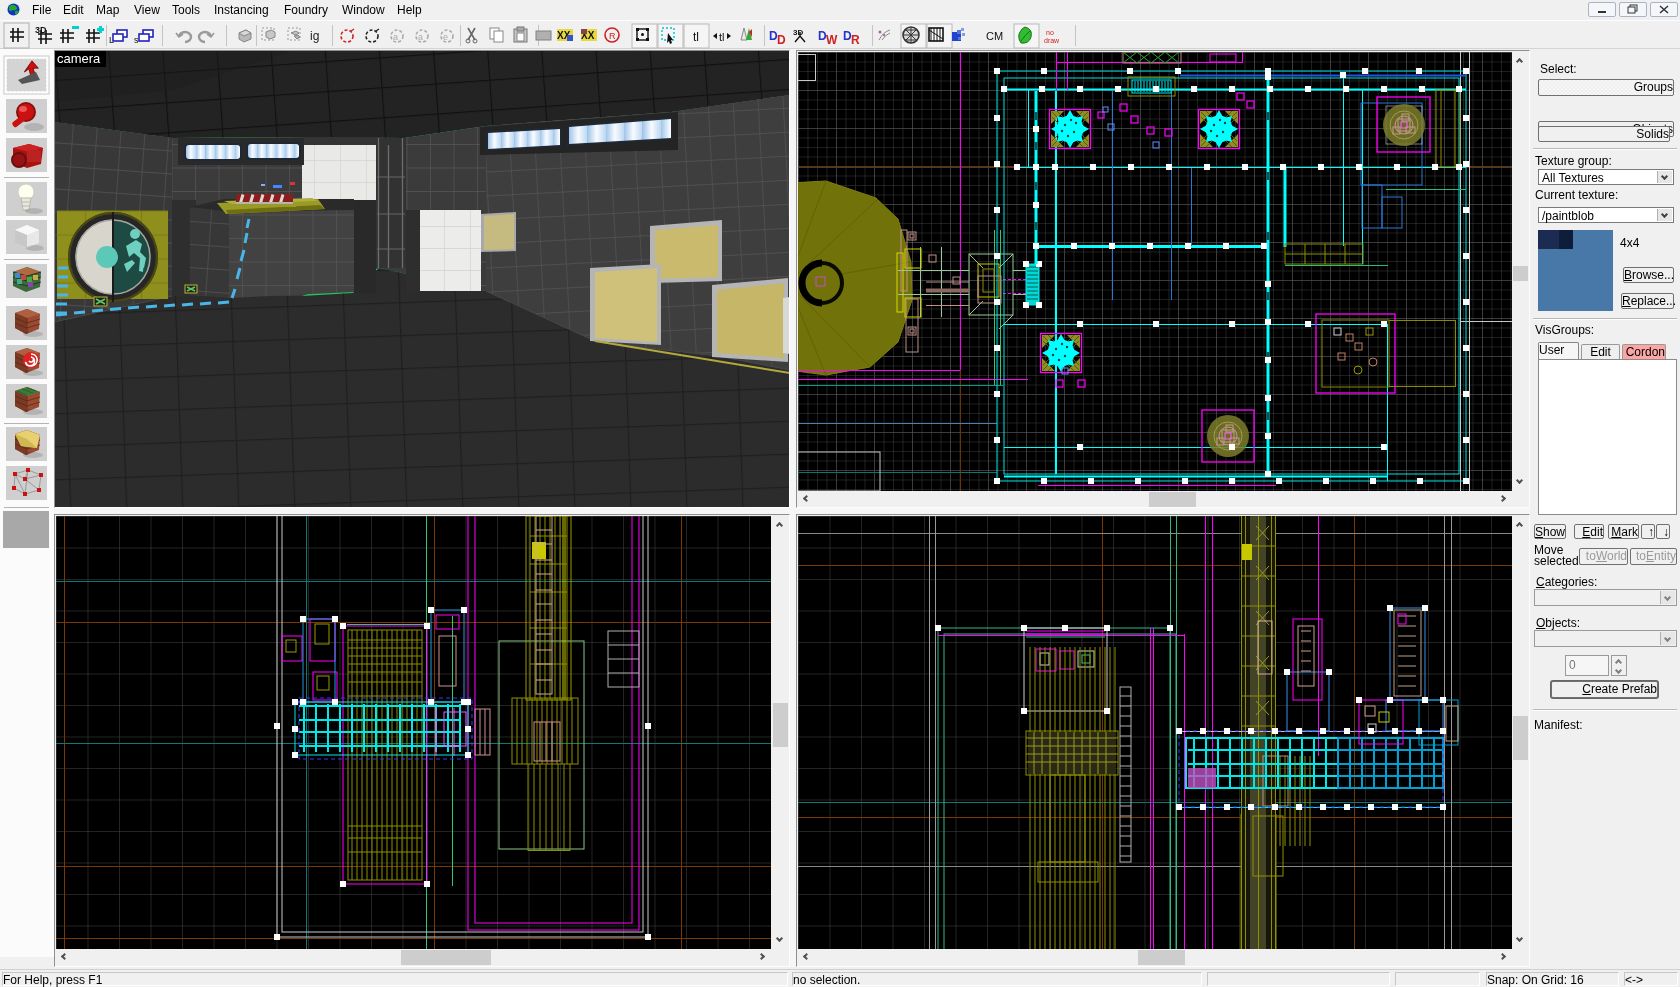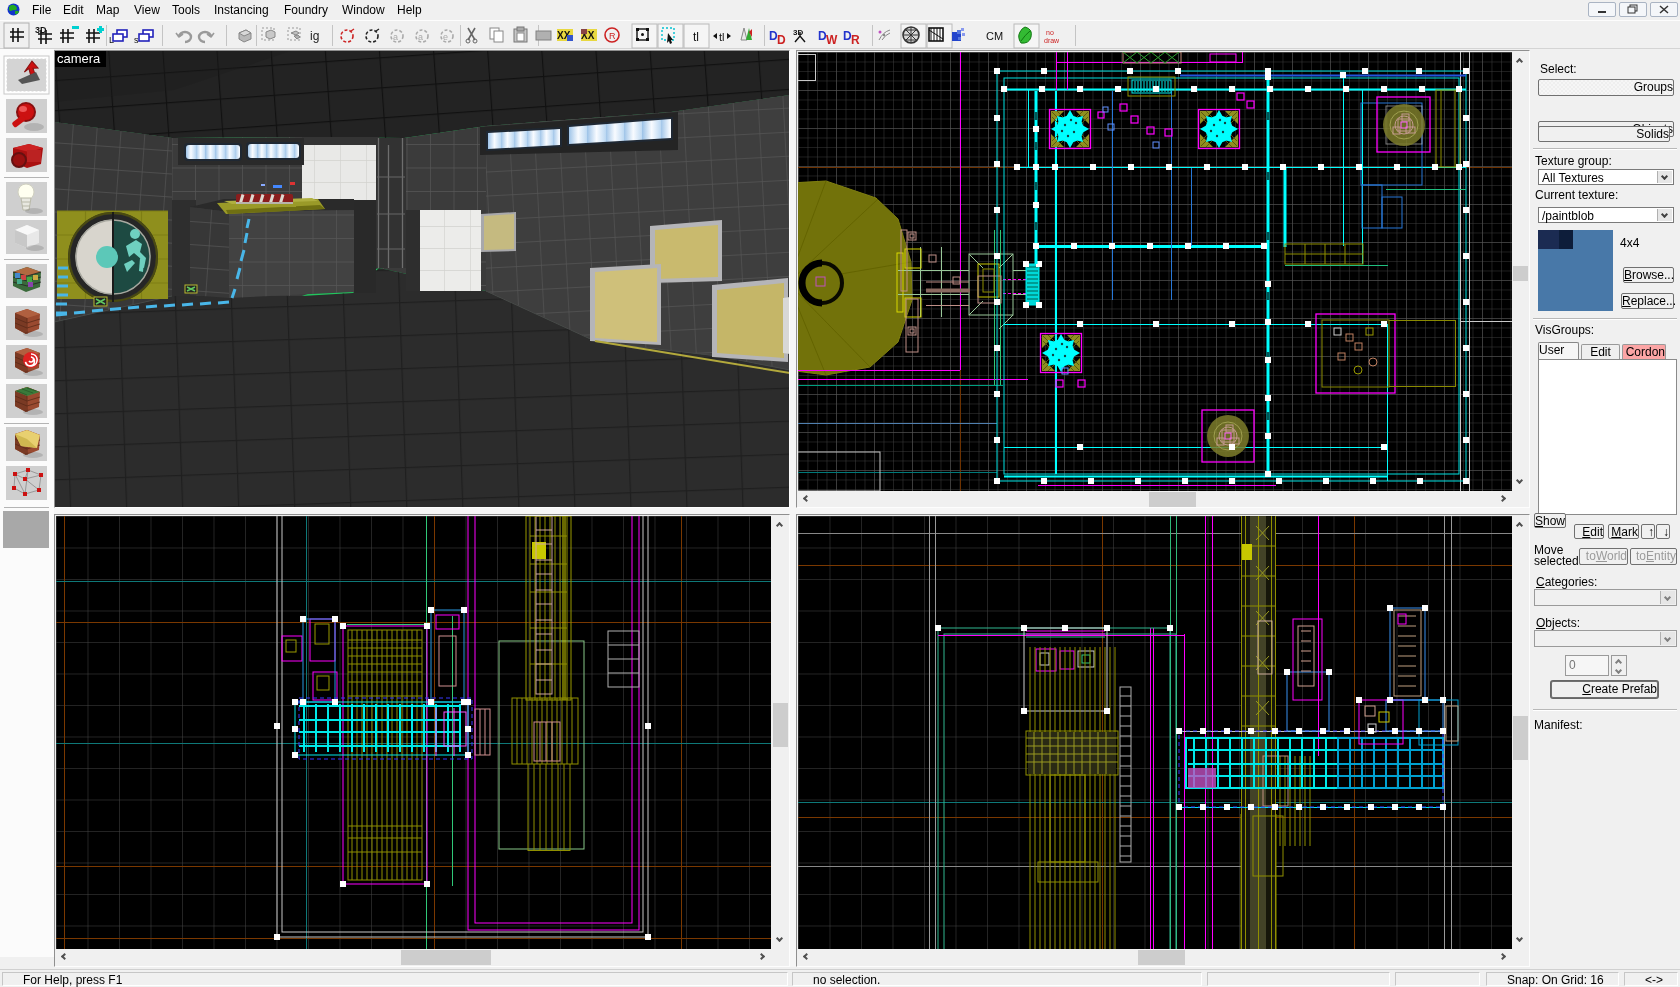--- a/index.html
+++ b/index.html
@@ -18,21 +18,21 @@
 .chev.up{transform:rotate(45deg)}
 .chev.dn{transform:rotate(225deg)}
 .chev.lf{transform:rotate(-45deg)}
 .chev.rt{transform:rotate(135deg)}
 #rightpanel{position:absolute;left:1530px;top:49px;width:150px;height:920px;background:#f0f0f0;font-size:12px}
 .btn3{position:absolute;background:#f0f0f0;border:1px solid #707070;border-radius:2px;text-align:right;font-size:12px;color:#000}
 .lbl{position:absolute;color:#000}
 .combo{position:absolute;background:#fff;border:1px solid #7a7a7a;font-size:12px}
 .comboarrow{position:absolute;right:1px;top:1px;bottom:1px;width:15px;background:#e6e6e6;border-left:1px solid #b0b0b0;color:#404040;font-size:8px;text-align:center}
 #statusbar{position:absolute;left:0;top:969px;width:1680px;height:18px;background:#f0f0f0;border-top:1px solid #d0d0d0;font-size:12px}
-.sfield{position:absolute;top:2px;height:14px;border:1px solid #c6c6c6;border-right-color:#fff;border-bottom-color:#fff;padding-left:20px;color:#000}
+.sfield{position:absolute;top:2px;height:14px;border:1px solid #c6c6c6;border-right-color:#fff;border-bottom-color:#fff;padding-left:0;color:#000}
 </style></head>
 <body>
 
 <div id="menubar">
   <svg class="abs" style="left:7px;top:3px" width="13" height="13" viewBox="0 0 13 13">
       <circle cx="6.5" cy="6.5" r="6" fill="#1133cc"></circle>
       <path d="M2 4 Q4 1 7 2 Q10 3 10 6 Q8 8 6 7 Q3 9 2 7 Z" fill="#22aa22"></path>
       <path d="M8 8 Q11 7 12 9 Q10 12 8 11Z" fill="#22aa22"></path>
     </svg>
   <span class="mi" style="left:32px">File</span>
@@ -1105,21 +1105,21 @@
   </div>
   <div class="lbl" style="left:90px;top:187px">4x4</div>
   <div class="btn3" style="left:93px;top:218px;width:51px;height:16px"><u>B</u>rowse...</div>
   <div class="btn3" style="left:91px;top:244px;width:53px;height:16px"><u>R</u>eplace...</div>
   <div style="position:absolute;left:3px;top:269px;width:144px;height:2px;border-top:1px solid #b8b8b8;border-bottom:1px solid #fff"></div>
   <div class="lbl" style="left:5px;top:274px">VisGroups:</div>
   <div style="position:absolute;left:8px;top:293px;width:41px;height:17px;background:#f6f6f6;border:1px solid #888;border-bottom:0;border-radius:2px 2px 0 0;text-align:left;font-size:12px">User</div>
   <div style="position:absolute;left:51px;top:295px;width:39px;height:15px;background:#efefef;border:1px solid #999;border-bottom:0;border-radius:2px 2px 0 0;text-align:center;font-size:12px">Edit</div>
   <div style="position:absolute;left:92px;top:295px;width:44px;height:15px;background:#fca5a5;border:1px solid #999;border-bottom:0;border-radius:2px 2px 0 0;text-align:right;font-size:12px">Cordon</div>
   <div style="position:absolute;left:8px;top:310px;width:139px;height:156px;background:#fff;border:1px solid #8a8a8a"></div>
-  <div class="btn3" style="left:4px;top:464px;width:32px;height:15px"><u>S</u>how</div>
+  <div class="btn3" style="left:4px;top:475px;width:32px;height:15px"><u>S</u>how</div>
   <div class="btn3" style="left:44px;top:475px;width:30px;height:15px"><u>E</u>dit</div>
   <div class="btn3" style="left:78px;top:475px;width:31px;height:15px"><u>M</u>ark</div>
   <div class="btn3" style="left:111px;top:475px;width:14px;height:15px">↑</div>
   <div class="btn3" style="left:126px;top:475px;width:14px;height:15px">↓</div>
   <div class="lbl" style="left:4px;top:496px;line-height:11px">Move<br>selected:</div>
   <div class="btn3" style="left:49px;top:499px;width:49px;height:17px;color:#9a9a9a">to<u>W</u>orld</div>
   <div class="btn3" style="left:100px;top:499px;width:47px;height:17px;color:#9a9a9a">to<u>E</u>ntity</div>
   <div class="lbl" style="left:6px;top:526px"><u>C</u>ategories:</div>
   <div class="combo" style="left:4px;top:540px;width:143px;height:17px;background:#f0f0f0;border-color:#9a9a9a">
       <div class="comboarrow">

